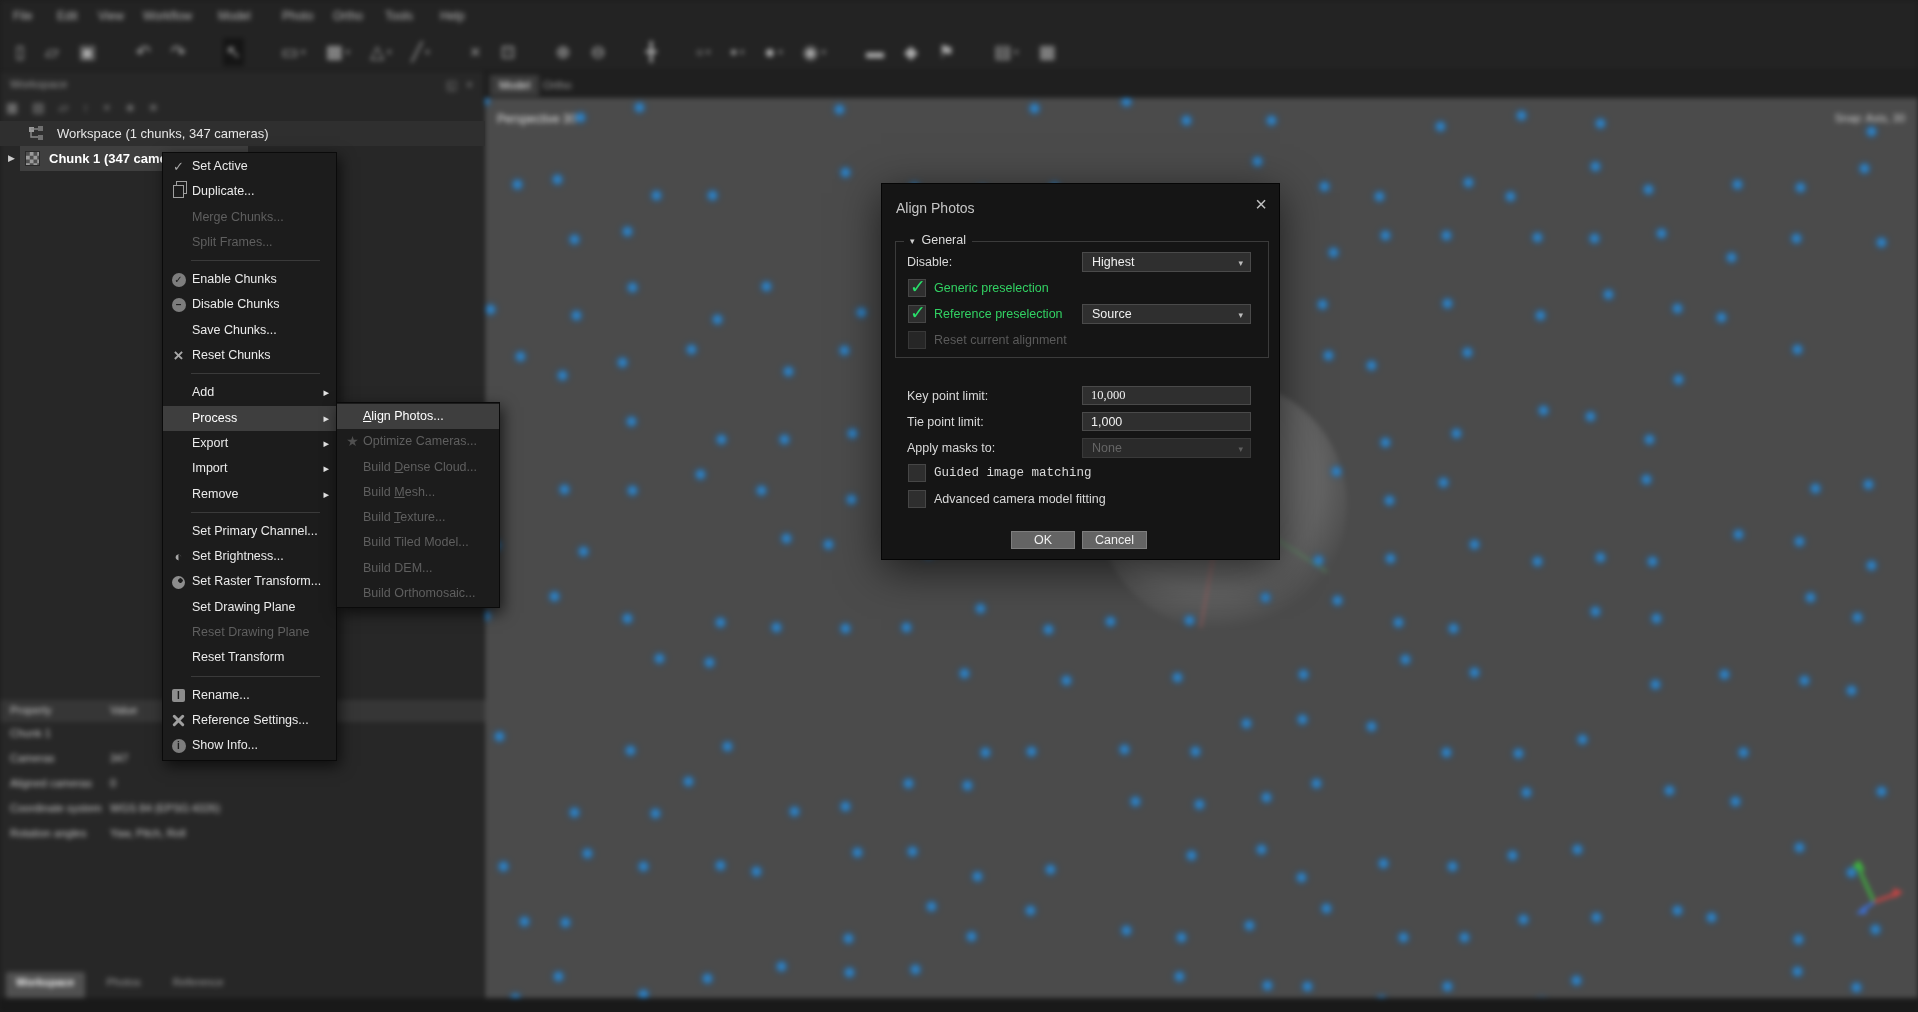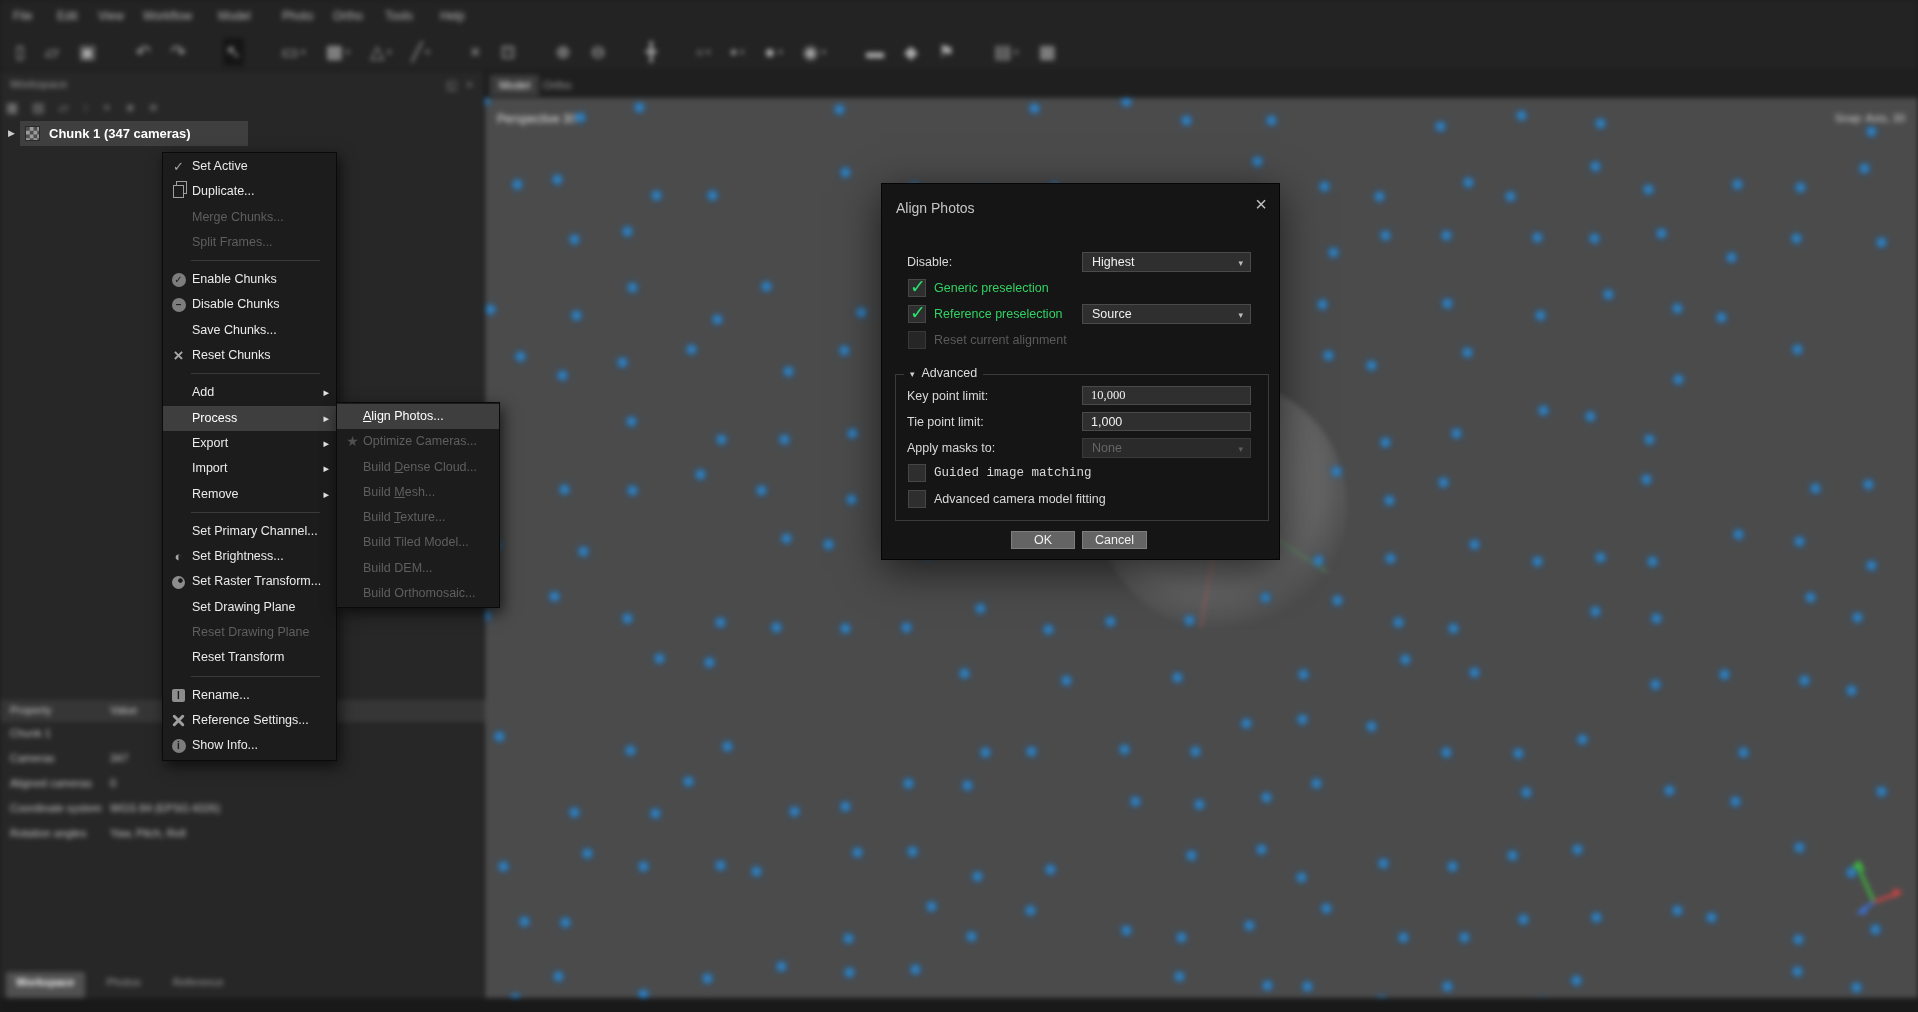--- a/index.html
+++ b/index.html
@@ -543,20 +543,30 @@
         <polygon points="65,40 55,36 56,46" fill="#cc4444"></polygon>
         <line x1="36" y1="50" x2="25" y2="58" stroke="#3b6fd4" stroke-width="3"></line>
         <polygon points="18,62 27,53 29,62" fill="#3b6fd4"></polygon>
       </svg>
     </div>
 
     <div class="status-bar"></div>
   </div>
 
   <div class="sharp-tree">
+    <div class="tree-row root">
+      <svg class="tree-ico" width="17" height="17" viewBox="0 0 17 17">
+        <rect x="1" y="2" width="5" height="5" fill="#9a9a9a"></rect>
+        <rect x="10" y="1" width="5" height="5" fill="#707070"></rect>
+        <rect x="10" y="10" width="5" height="5" fill="#707070"></rect>
+        <polyline points="3,7 3,12 10,12" stroke="#8a8a8a" fill="none" stroke-width="1.4"></polyline>
+        <line x1="3" y1="4" x2="10" y2="4" stroke="#8a8a8a" stroke-width="1.4"></line>
+      </svg>
+      <span class="tree-label">Workspace (1 chunks, 347 cameras)</span>
+    </div>
     <div class="tree-row">
       <div class="tree-hl"></div>
       <span class="tree-exp">▶</span>
       <span class="chunk-ico"></span>
       <span class="tree-label bold">Chunk 1 (347 cameras)</span>
     </div>
   </div>
 
   <div class="context-menu" id="context-menu">
       <div class="menu-item"><span class="mi-ic">
@@ -616,43 +626,43 @@
       <div class="menu-item disabled"><span>Build <u>T</u>exture...</span></div>
       <div class="menu-item disabled"><span>Build Tiled Model...</span></div>
       <div class="menu-item disabled"><span>Build DEM...</span></div>
       <div class="menu-item disabled"><span>Build Orthomosaic...</span></div>
     </div>
 
   <div class="dialog">
     <span class="dlg-title">Align Photos</span>
     <span class="dlg-close">×</span>
 
+    <div class="group general">
+      <span class="group-label"><span class="ga">▾</span><span>General</span></span>
+    </div>
     <span class="dlg-lbl" style="left:25px;top:71px;">Disable:</span>
     <div class="dlg-dd" style="left:200px;top:68px;">
       <span>Highest</span>
       <span class="dda">▾</span>
     </div>
     <span class="cb checked" style="left:26px;top:95px;">
       <span class="tick">✓</span>
     </span>
     <span class="dlg-lbl green-lbl" style="left:52px;top:97px;">Generic preselection</span>
     <span class="cb checked" style="left:26px;top:121px;">
       <span class="tick">✓</span>
     </span>
     <span class="dlg-lbl green-lbl" style="left:52px;top:123px;">Reference preselection</span>
     <div class="dlg-dd" style="left:200px;top:120px;">
       <span>Source</span>
       <span class="dda">▾</span>
     </div>
     <span class="cb dis" style="left:26px;top:147px;"></span>
     <span class="dlg-lbl dis" style="left:52px;top:149px;">Reset current alignment</span>
 
-    <div class="group advanced">
-      <span class="group-label"><span class="ga">▾</span><span>Advanced</span></span>
-    </div>
     <span class="dlg-lbl" style="left:25px;top:205px;">Key point limit:</span>
     <input class="dlg-input" style="left: 200px; top: 202px; font-family: Liberation Serif, serif;" value="10,000">
     <span class="dlg-lbl" style="left:25px;top:231px;">Tie point limit:</span>
     <input class="dlg-input" style="left: 200px; top: 228px;" value="1,000">
     <span class="dlg-lbl" style="left:25px;top:257px;">Apply masks to:</span>
     <div class="dlg-dd dis" style="left:200px;top:254px;">
       <span>None</span>
       <span class="dda">▾</span>
     </div>
     <span class="cb" style="left:26px;top:280px;"></span>

